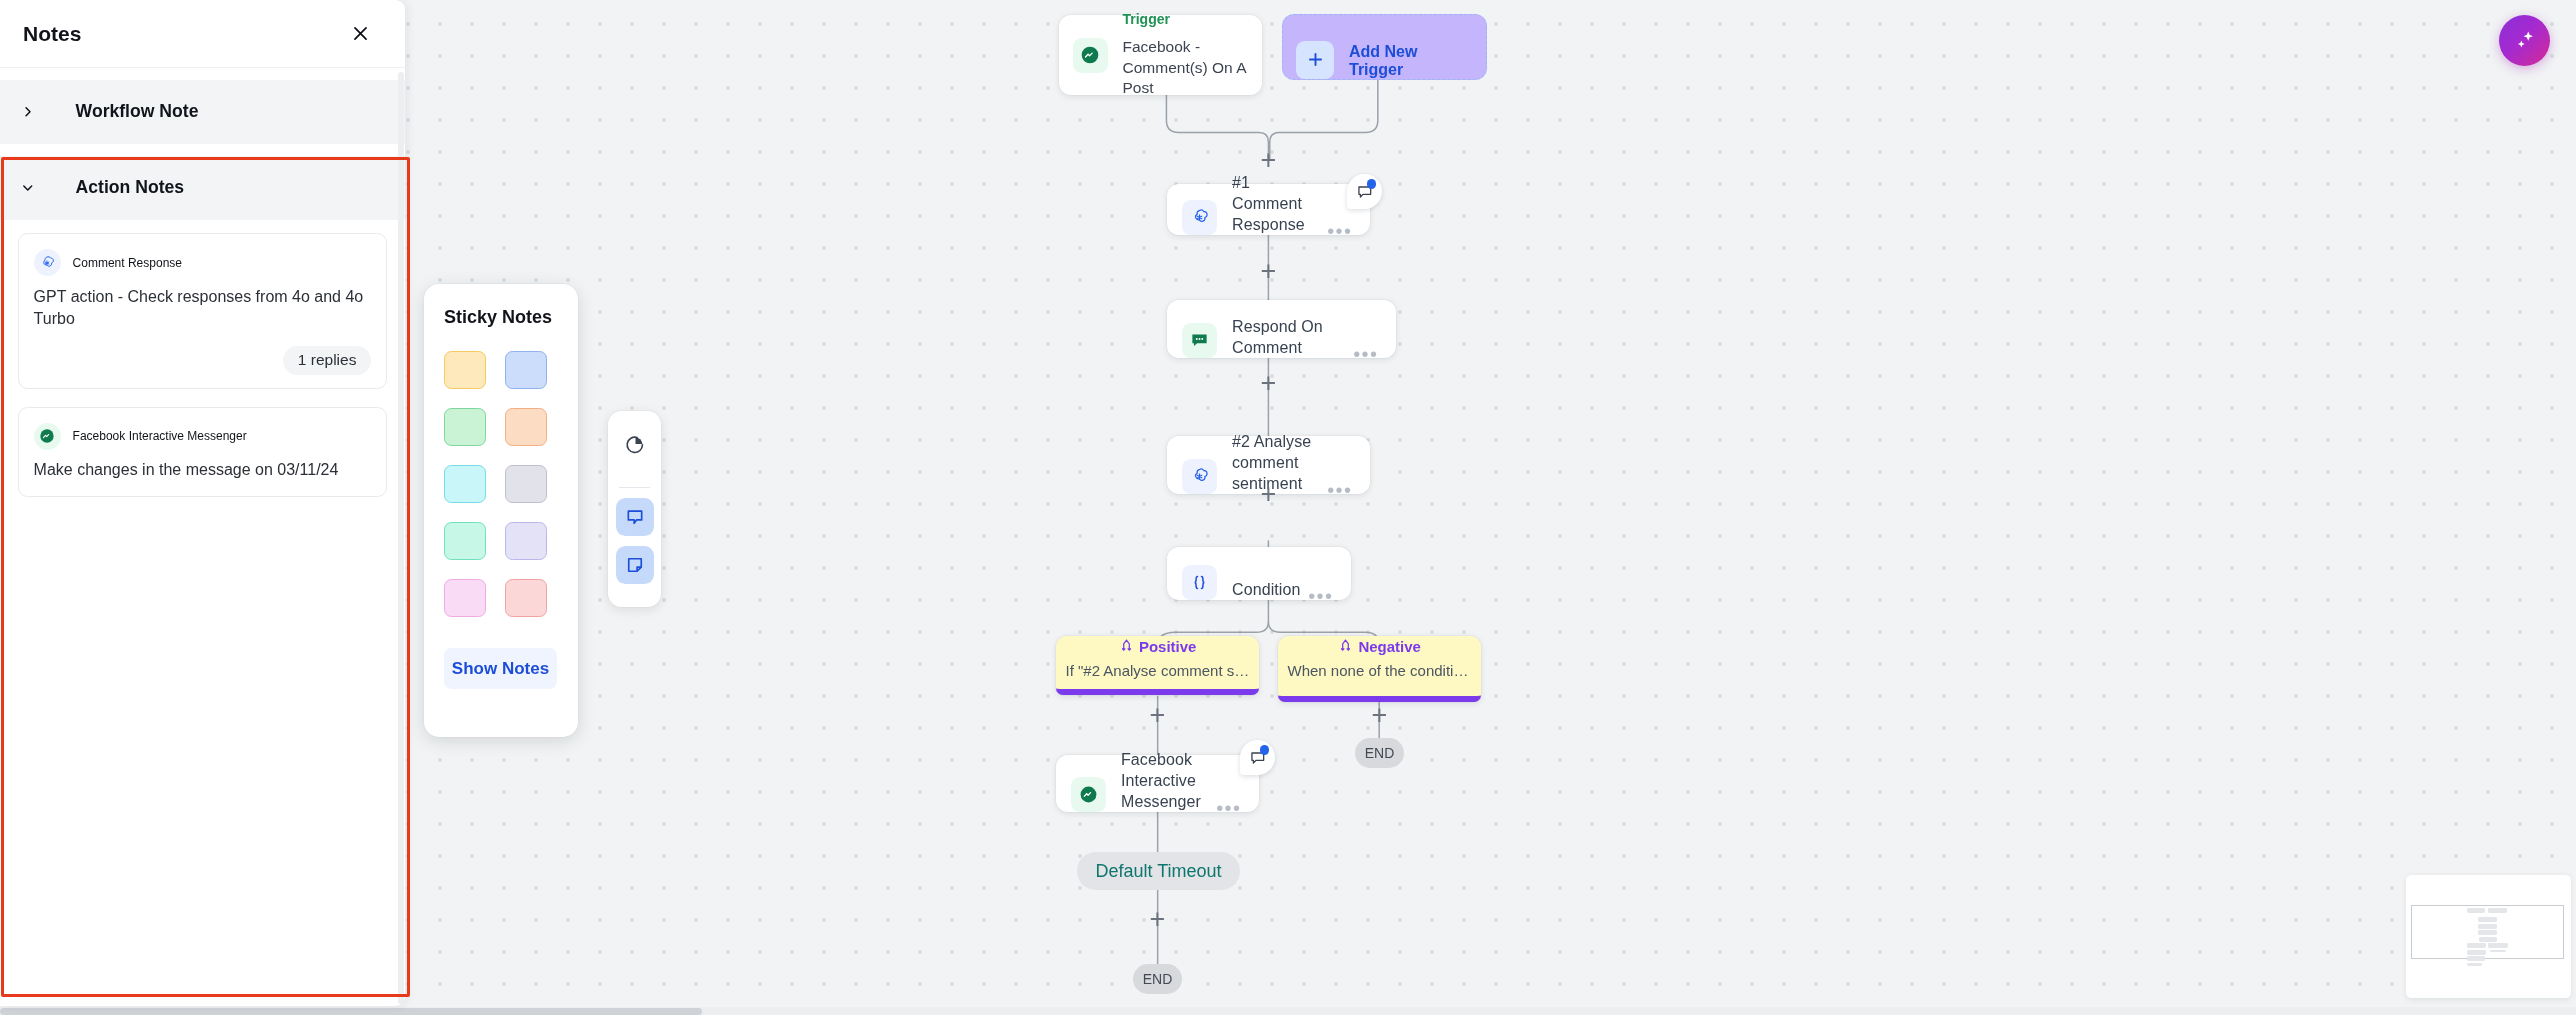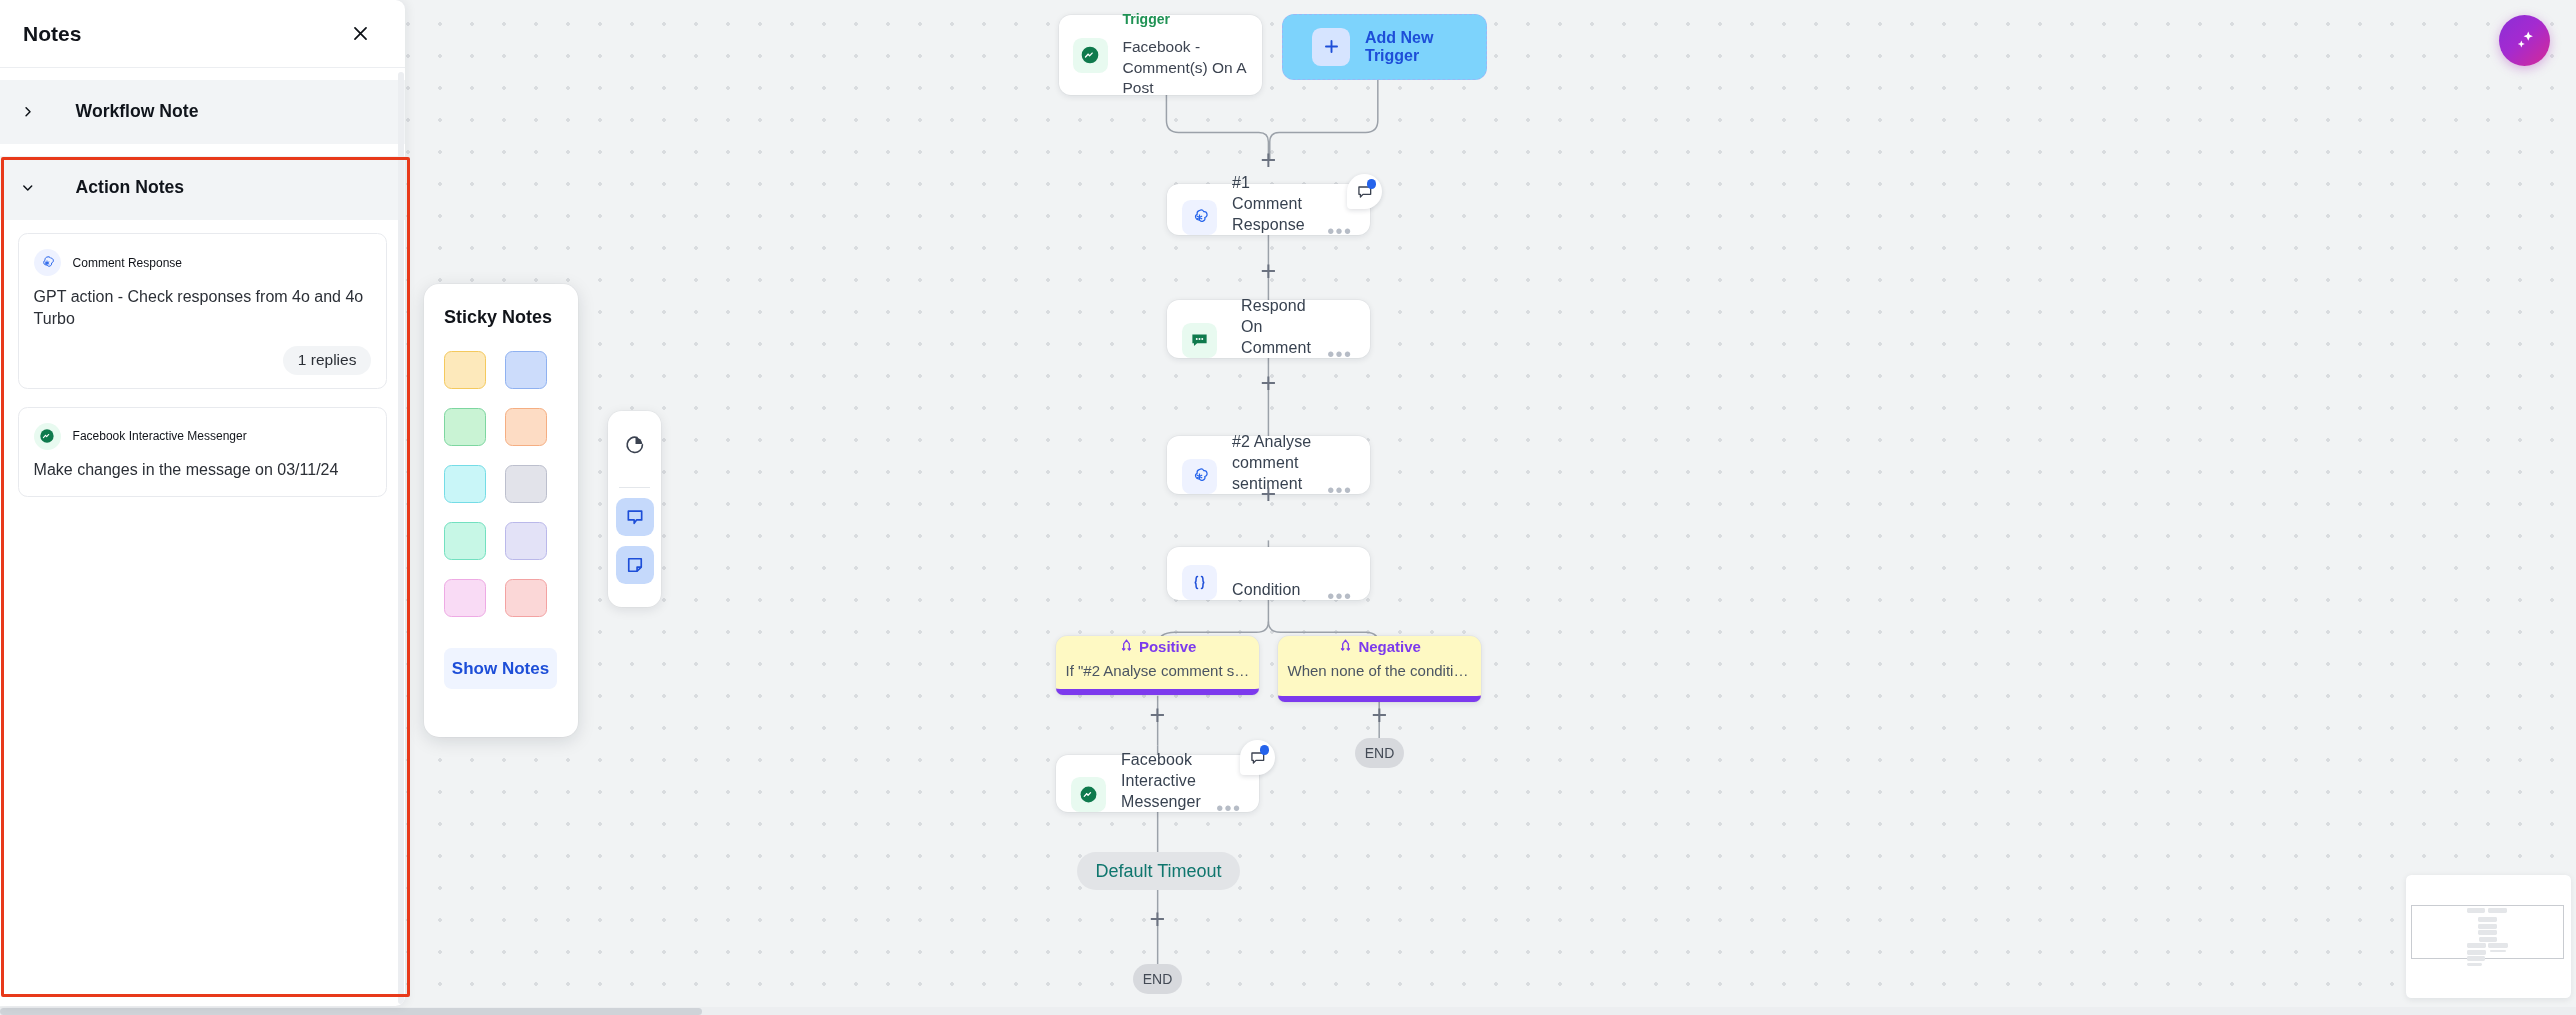--- a/index.html
+++ b/index.html
@@ -46,24 +46,24 @@
   .dots { color: #b6bcc6; font-size: 20px; letter-spacing: 1.4px; line-height: 6.8px; margin-left: 6.8px; }
 
   
   .trigger-node { padding: 0 13.5px 0 13.5px; align-items: center; }
   .trig-kicker { color: #1f9254; font-size: 14px; font-weight: 600; margin-bottom: 10px; }
   .trig-title { color: #3d4451; font-size: 15.5px; line-height: 1.35; }
 
   
   .add-trigger {
     position: absolute;
-    background: #7dd3fc;
+    background: #c4b5fd;
     border: 1.4px dashed #9ab6f5;
     border-radius: 12px;
-    display: flex; align-items: center; padding: 0 29px;
+    display: flex; align-items: flex-end; padding: 0 13px;
   }
   .add-trigger .plusbox {
     width: 38px; height: 38px; border-radius: 8.8px; background: #d6e4ff;
     display: flex; align-items: center; justify-content: center;
     margin-right: 15px; flex: 0 0 38px;
   }
   .add-trigger .plusbox svg { display: block; }
   .add-trigger .atlabel { color: #1d4ed8; font-size: 16px; font-weight: 700; }
 
   
@@ -265,21 +265,21 @@
     <div class="nlabel">#1 Comment Response</div>
     <div class="dots">•••</div>
   </div>
   <div class="cbadge" style="left:1347px; top:174px;">
     <svg width="17.6" height="17.6" viewBox="0 0 24 24" fill="none" stroke="#3b4250" stroke-width="1.8" stroke-linejoin="round">
         <path d="M4 5.5h16v10H9.5L6 19v-3.5H4z"></path>
       </svg>
     <div class="dot"></div>
   </div>
 
-  <div class="node" style="left:1167px; top:300px; width:203px; height:58px;gap:9px;">
+  <div class="node" style="left:1167px; top:300px; width:229px; height:58px;">
     <div class="ico green">
       <svg width="19" height="19" viewBox="0 0 24 24">
           <path d="M3 4.5h18v11H9l-4 3.5V15.5H3z" fill="#0f7a4d"></path>
           <circle cx="8.5" cy="10" r="1.25" fill="#fff"></circle>
           <circle cx="12" cy="10" r="1.25" fill="#fff"></circle>
           <circle cx="15.5" cy="10" r="1.25" fill="#fff"></circle>
         </svg>
     </div>
     <div class="nlabel">Respond On Comment</div>
     <div class="dots">•••</div>
@@ -289,21 +289,21 @@
     <div class="ico blue">
       <svg width="19" height="19" viewBox="0 0 24 24" fill="none" stroke="#2563eb" stroke-width="1.5">
           <path d="M12 3.2c1.9-1.1 4.4-.4 5.5 1.5 1.9-.2 3.7 1.2 4 3.1.3 1.9-.9 3.7-2.7 4.2.5 1.9-.5 3.9-2.3 4.6-1.8.7-3.8-.1-4.6-1.8-1.9.5-3.9-.5-4.6-2.3-.7-1.8.1-3.8 1.8-4.6-.5-1.9.5-3.9 2.3-4.6.2-.1.4-.1.6-.1z"></path>
           <path d="M12 8.3v7.4M8.6 10.2l6.8 3.6M15.4 10.2l-6.8 3.6"></path>
         </svg>
     </div>
     <div class="nlabel">#2 Analyse comment sentiment</div>
     <div class="dots">•••</div>
   </div>
 
-  <div class="node" style="left:1167px; top:547px; width:203px; height:53px;">
+  <div class="node" style="left:1167px; top:547px; width:184px; height:53px;">
     <div class="ico blue">
       <svg width="19" height="19" viewBox="0 0 24 24" fill="none" stroke="#1d4ed8" stroke-width="1.9" stroke-linecap="round">
           <path d="M9.5 4.5C7.6 4.5 7.6 9 7.6 9S7.6 12 5.8 12c1.8 0 1.8 3 1.8 3s0 4.5 1.9 4.5"></path>
           <path d="M14.5 4.5c1.9 0 1.9 4.5 1.9 4.5s0 3 1.8 3c-1.8 0-1.8 3-1.8 3s0 4.5-1.9 4.5"></path>
         </svg>
     </div>
     <div class="nlabel">Condition</div>
     <div class="dots">•••</div>
   </div>
 

